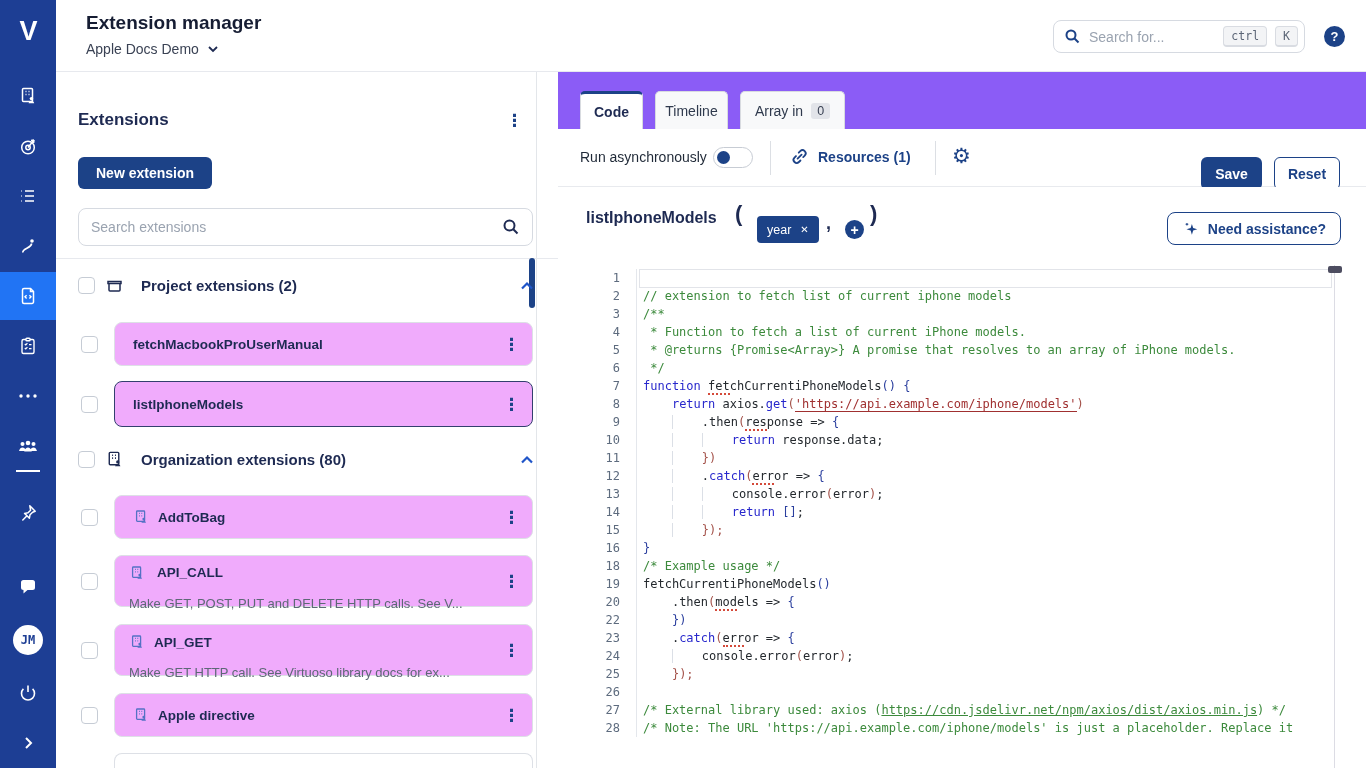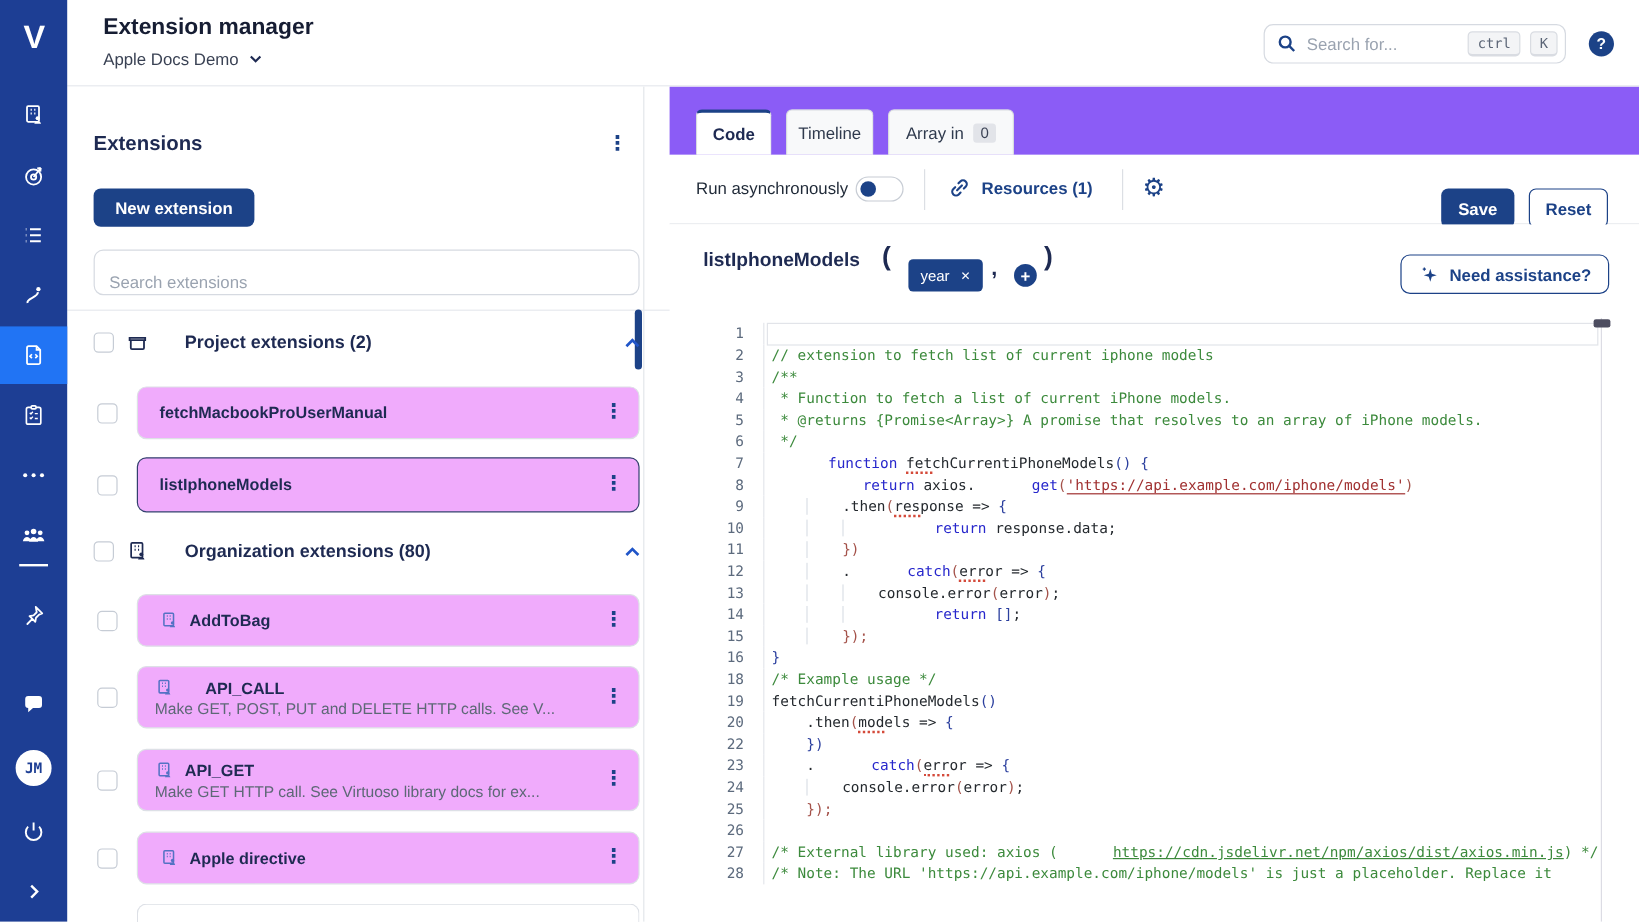--- a/index.html
+++ b/index.html
@@ -24,33 +24,33 @@
   .kbd { background:#f3f4f6; border:1px solid #d9dce2; border-bottom-width:2px; border-radius:4px; padding:2px 7px; font-size:11.5px; color:#5b6576; font-family:"DejaVu Sans Mono", monospace; }
   .help-circle { position:absolute; left:1268px; top:26px; width:21px; height:21px; border-radius:50%; background:#1c4287; color:#fff; font-weight:bold; font-size:13px; display:flex; align-items:center; justify-content:center; }
 
   
   .left-panel { position:absolute; left:56px; top:72px; width:481px; height:696px; background:#fff; border-right:1px solid #e3e6ea; z-index:10; }
   .lp-head { position:absolute; left:22px; top:38px; font-size:17px; font-weight:bold; color:#1e2a52; }
   .kebab { color:#1c4287; font-size:17px; font-weight:bold; line-height:1; cursor:pointer; font-family:"DejaVu Sans", sans-serif; }
   .lp-kebab { position:absolute; left:450px; top:40px; }
   .btn-primary { background:#1c4287; color:#fff; border:none; border-radius:6px; font-size:14px; font-weight:bold; cursor:pointer; font-family:"Liberation Sans", sans-serif; }
   .new-ext { position:absolute; left:22px; top:85px; width:134px; height:32px; }
-  .search-ext { position:absolute; left:22px; top:136px; width:455px; height:33px; border:1px solid #d6dae1; border-radius:8px; display:flex; padding:18px 12px;flex-direction:column; }
+  .search-ext { position:absolute; left:22px; top:136px; width:455px; height:33px; border:1px solid #d6dae1; border-radius:8px; display:flex; align-items:center; padding:18px 12px; }
   .search-ext input { border:none; outline:none; flex:1; font-size:14px; color:#394150; font-family:"Liberation Sans", sans-serif; }
   .search-ext input::placeholder { color:#9aa3b0; }
   .lp-divider { position:absolute; left:0; top:186px; width:502px; border-top:1px solid #e7e9ee; }
   .list-scroll { position:absolute; right:1px; top:186px; width:6px; height:50px; background:#1c4287; border-radius:3px; }
 
   .cb { width:17px; height:17px; border:1.5px solid #c6ccd5; border-radius:4px; background:#fff; cursor:pointer; }
   .section-row { position:absolute; left:22px; width:458px; display:flex; align-items:center; gap:10px; }
-  .section-label { font-size:15px; font-weight:bold; color:#1e2a52; flex:1; margin-left:20px; }
+  .section-label { font-size:15px; font-weight:bold; color:#1e2a52; flex:1; margin-left:7px; }
   .card { position:absolute; left:58px; width:419px; background:#f0abfc; border:1px solid #dde0e6; border-radius:8px; cursor:pointer; }
   .card.selected { border:1.5px solid #33406e; }
   .card .name { font-size:13.5px; font-weight:bold; color:#1e2a52; }
-  .card .desc { font-size:13px; color:#5d6876; margin-top:0; white-space:nowrap; overflow:hidden; }
+  .card .desc { font-size:13px; color:#5d6876; margin-top:13px; white-space:nowrap; overflow:hidden; }
   .card-kebab { position:absolute; right:12px; top:50%; transform:translateY(-50%); }
   .row-cb { position:absolute; left:25px; }
   .card-inner { position:absolute; left:18px; top:50%; transform:translateY(-50%); display:flex; align-items:center; gap:9px; }
   .card-inner2 { position:absolute; left:14px; top:9px; }
   .card-partial { position:absolute; left:58px; top:681px; width:419px; height:20px; background:#fff; border:1px solid #dde0e6; border-radius:8px 8px 0 0; border-bottom:none; }
 
   
   .main-panel { position:absolute; left:558px; top:72px; width:808px; height:696px; background:#fff; }
   .tabs-strip { position:absolute; left:0; top:0; width:808px; height:57px; background:#8b5cf6; }
   .tab { position:absolute; bottom:0; height:38px; display:flex; align-items:center; justify-content:center; gap:8px; font-size:14px; color:#2f3a4d; background:#f8f9fa; border:1px solid #d8dbe0; border-bottom:none; border-radius:5px 5px 0 0; cursor:pointer; }
@@ -75,22 +75,22 @@
   .comma { position:absolute; left:268px; top:26px; font-size:18px; font-weight:bold; color:#1e2a52; }
   .plus-circle { position:absolute; left:287px; top:33px; width:19px; height:19px; border-radius:50%; background:#1c4287; color:#fff; font-size:14px; font-weight:bold; display:flex; align-items:center; justify-content:center; cursor:pointer; }
   .assist-btn { position:absolute; left:609px; top:25px; width:174px; height:33px; background:#fff; border:1.5px solid #1c4287; border-radius:8px; color:#1c4287; font-size:14px; font-weight:bold; display:flex; align-items:center; justify-content:center; gap:8px; cursor:pointer; }
 
   
   .code-area { position:absolute; left:0; top:197px; width:808px; height:499px; background:#fff; font-family:"DejaVu Sans Mono", monospace; font-size:12px; }
   .codeline { display:flex; height:18px; line-height:18px; }
   .ln { width:62px; text-align:right; color:#5d6b7e; flex:none; }
   .lc { margin-left:16px; border-left:1px solid #e4e7ec; padding-left:6px; white-space:pre; color:#24292e; }
   .t-c  { color:#3c8a3c; }
-  .t-cl { color:#3c8a3c; text-decoration:underline;margin-left:46px; }
-  .t-k  { color:#2727cc;margin-left:47px; }
+  .t-cl { color:#3c8a3c; text-decoration:underline; }
+  .t-k  { color:#2727cc; }
   .t-su { color:#a03030; border-bottom:1.5px solid #a03030; }
   .t-p  { color:#24292e; }
   .t-pr { color:#a4524a; }
   .t-pb { color:#2b3f9e; }
   .t-sq { color:#24292e; border-bottom:2px dotted #d44a3a; }
   .t-g  { border-left:1px solid #dbdfe6; }
   #line1-box { position:absolute; left:81px; top:0; width:693px; height:19px; border:1px solid #e2e4e9; pointer-events:none; }
   .code-scroll-track { position:absolute; left:776px; top:-4px; width:1px; height:503px; background:#dcdce4; }
   .code-scroll-thumb { position:absolute; left:770px; top:-3px; width:14px; height:7px; background:#4d4d60; border-radius:2px; cursor:pointer; }
 </style>
@@ -270,21 +270,21 @@
           <circle cx="13.4" cy="12.6" r="1.7" fill="#5472c4" stroke="none"></circle>
           <path d="M10.6 17.2c.4-1.6 1.5-2.4 2.8-2.4s2.4.8 2.8 2.4" fill="#5472c4" stroke="none"></path>
         </svg>
       <span class="name">AddToBag</span>
     </div>
     <span class="kebab card-kebab">⋮</span>
   </div>
 
   <span class="cb row-cb" style="top:501px"></span>
   <div class="card" style="top:483px;height:52px">
-    <div class="card-inner2" style="display:flex;align-items:center;gap:26px">
+    <div class="card-inner2" style="display:flex;align-items:flex-start;gap:12px">
       <svg width="16" height="16" viewBox="0 0 20 20" fill="none" stroke="#5472c4" stroke-width="1.6">
           <rect x="4.5" y="2.5" width="10" height="13" rx="1"></rect>
           <path d="M7.5 5.5h1M10.5 5.5h1M7.5 8.5h1M10.5 8.5h1"></path>
           <circle cx="13.4" cy="12.6" r="1.7" fill="#5472c4" stroke="none"></circle>
           <path d="M10.6 17.2c.4-1.6 1.5-2.4 2.8-2.4s2.4.8 2.8 2.4" fill="#5472c4" stroke="none"></path>
         </svg>
       <span class="name">API_CALL</span>
     </div>
     <div class="desc" style="position:absolute;left:14px;top:27px;width:360px">Make GET, POST, PUT and DELETE HTTP calls. See V...</div>
     <span class="kebab card-kebab">⋮</span>

